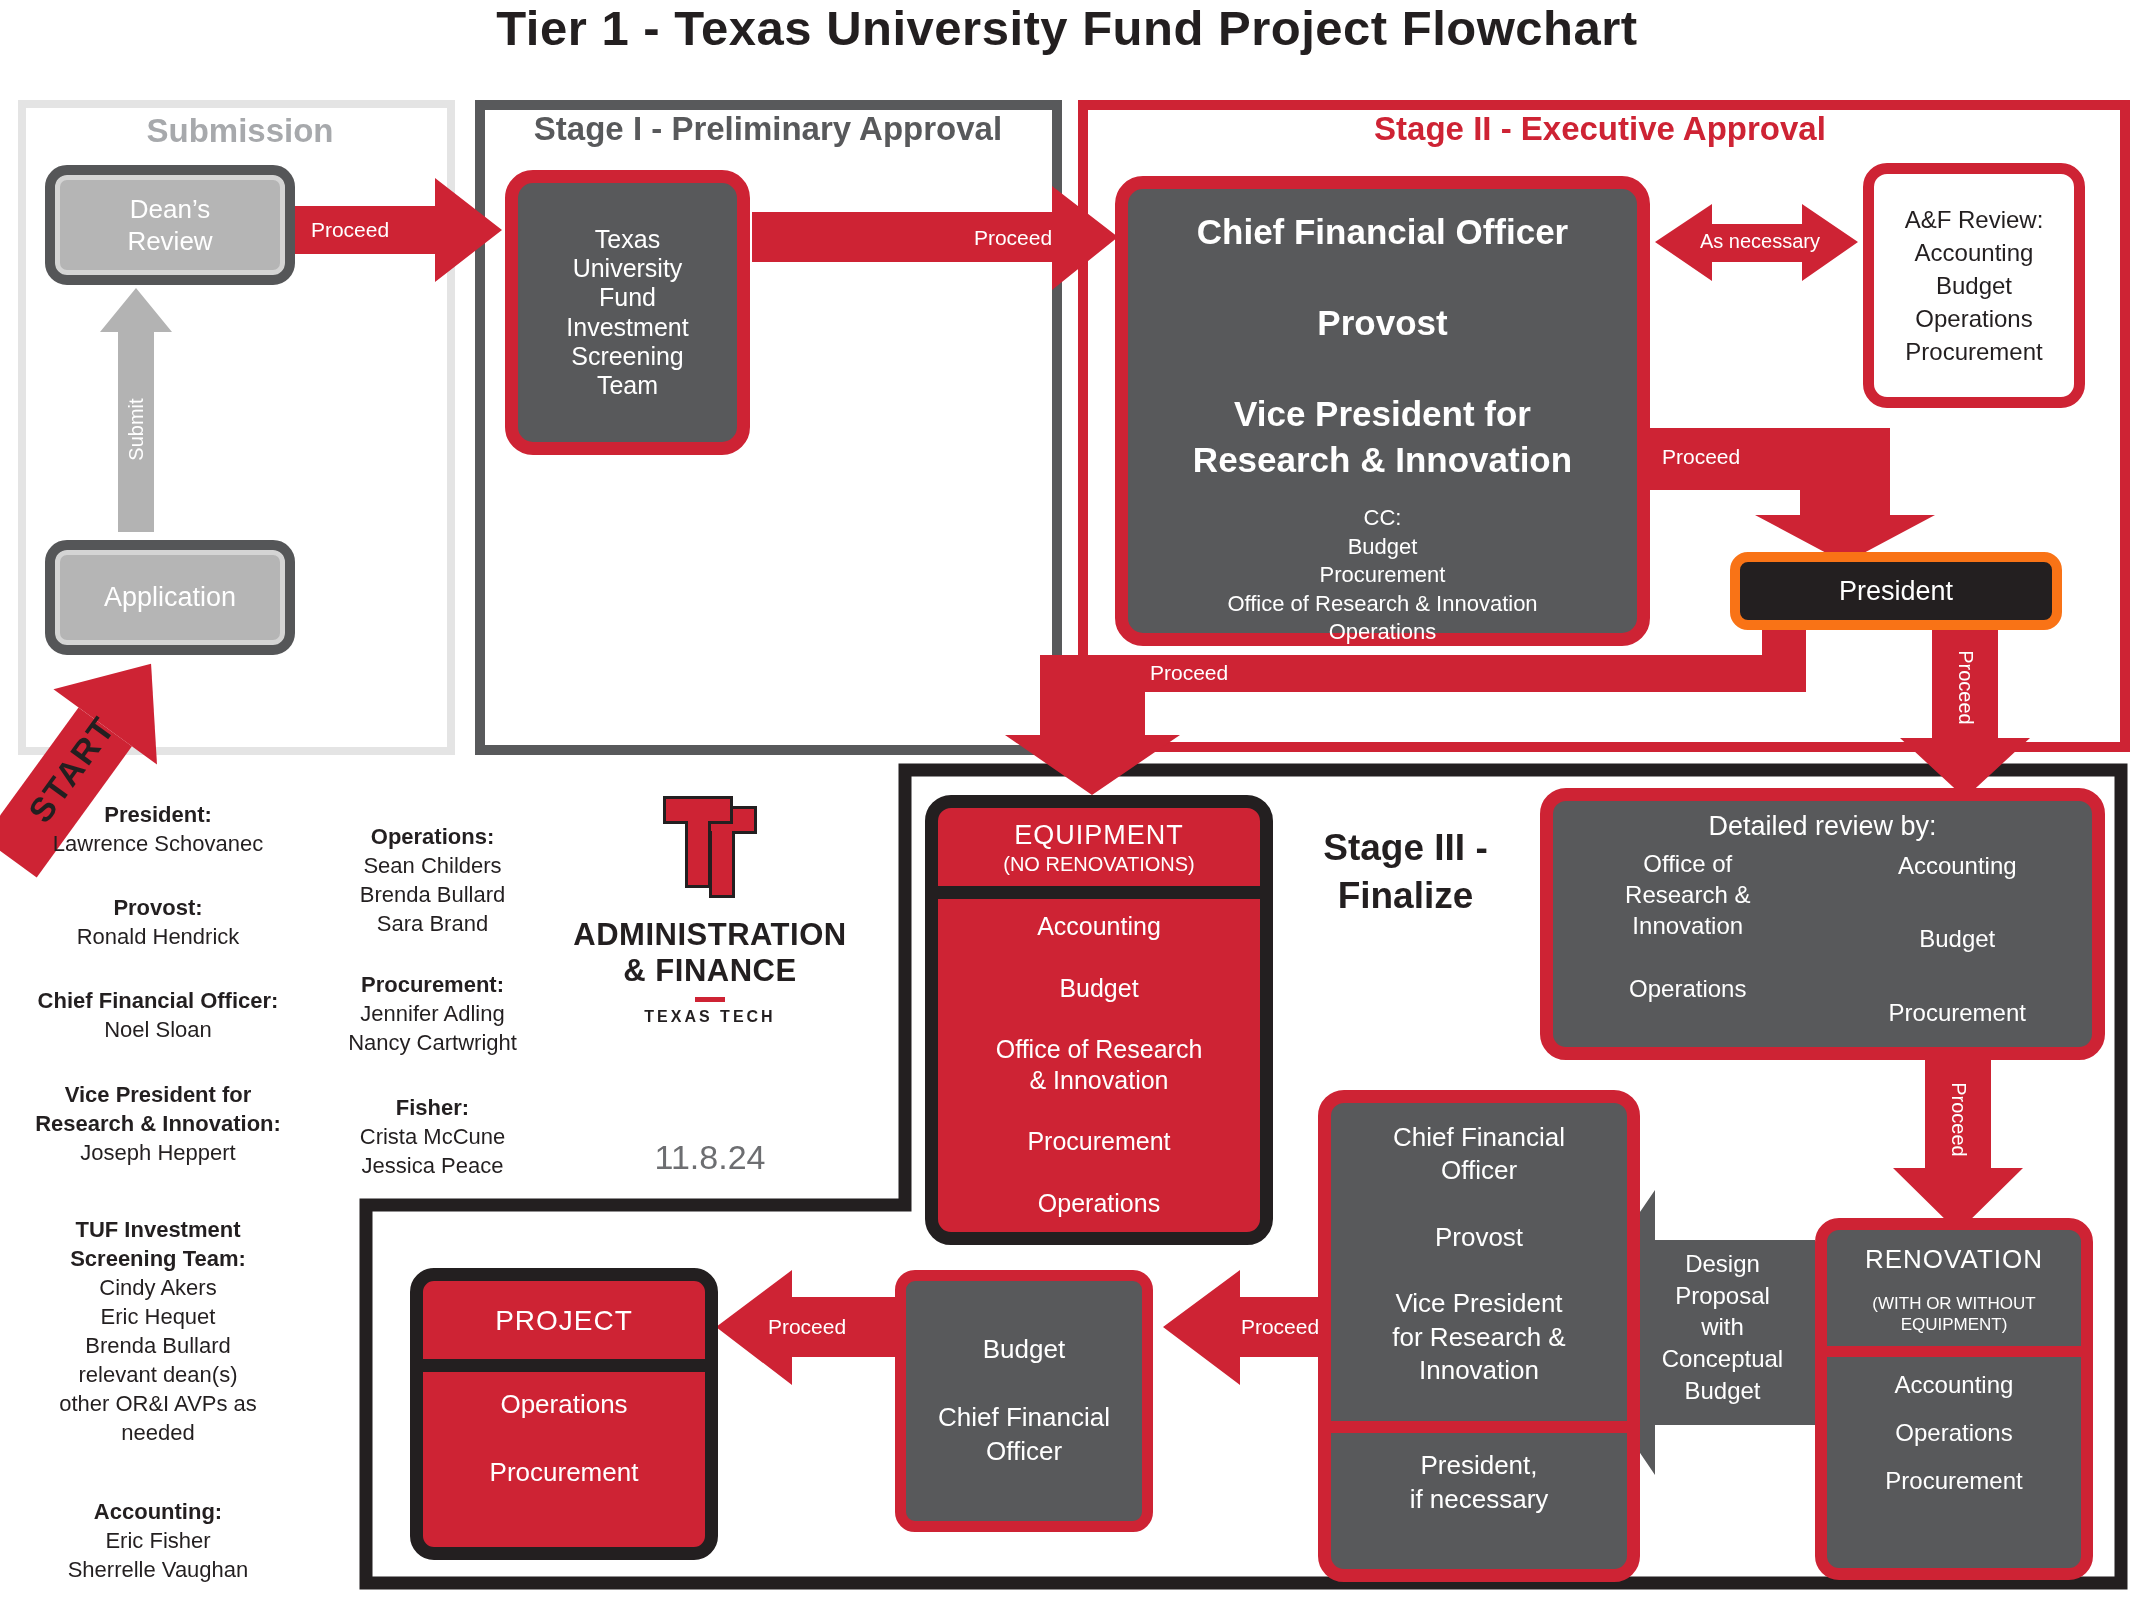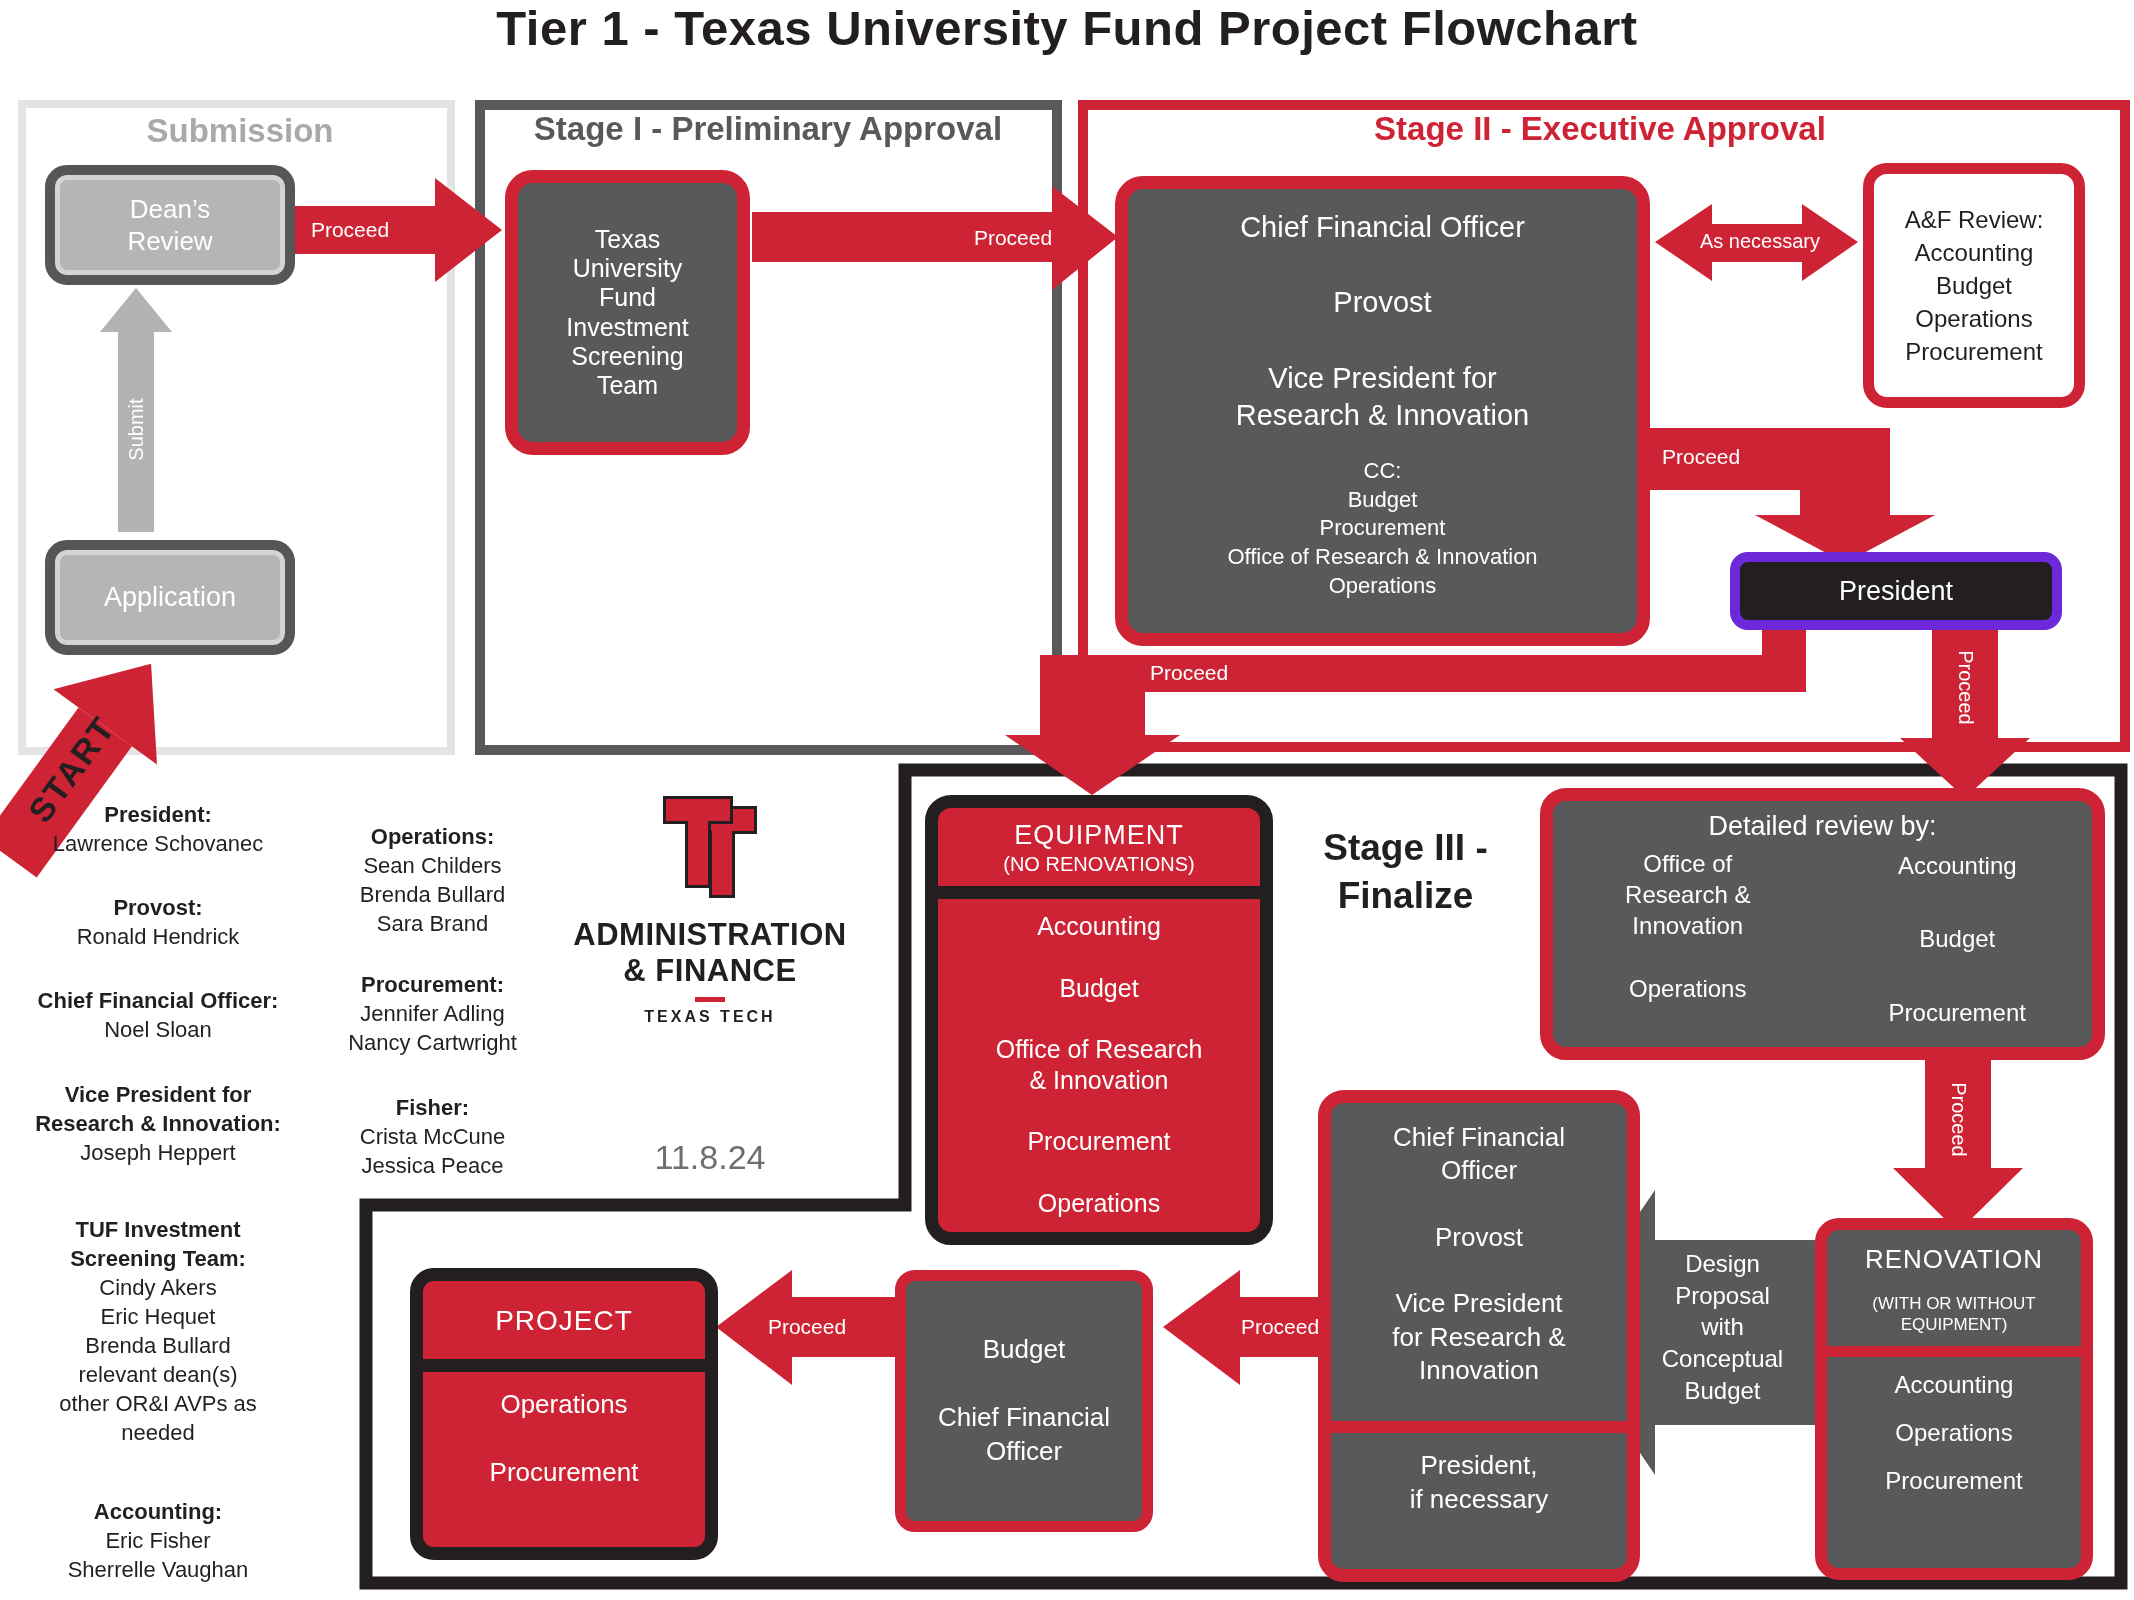--- a/index.html
+++ b/index.html
@@ -79,21 +79,21 @@
     <div class="pre" style="font-size:25px;line-height:1.17;">Texas
 University
 Fund
 Investment
 Screening
 Team</div>
   </div>
 
   <div class="gbox" style="left:1115px;top:176px;width:535px;height:470px;background:#58595b;border:13px solid #ce2334;
               border-radius:28px;padding-top:20px;">
-    <div class="pre" style="font-size:29px;line-height:1.3;">Chief Financial Officer
+    <div class="pre" style="font-size:35px;line-height:1.3;font-weight:bold;">Chief Financial Officer
 
 Provost
 
 Vice President for
 Research &amp; Innovation</div>
     <div class="pre" style="font-size:22px;line-height:1.3;margin-top:22px;">CC:
 Budget
 Procurement
 Office of Research &amp; Innovation
 Operations</div>
@@ -102,21 +102,21 @@
   <div class="gbox" style="left:1863px;top:163px;width:222px;height:245px;background:#ffffff;border:11px solid #ce2334;
               border-radius:24px;color:#231f20;justify-content:center;">
     <div class="pre" style="font-size:24px;line-height:1.38;">A&amp;F Review:
 Accounting
 Budget
 Operations
 Procurement</div>
   </div>
   <div class="abs center" style="left:1680px;top:230px;width:160px;font-size:20px;color:#fff;">As necessary</div>
 
-  <div class="gbox" style="left:1730px;top:552px;width:332px;height:78px;background:#231f20;border:10px solid #6d28d9;
+  <div class="gbox" style="left:1730px;top:552px;width:332px;height:78px;background:#231f20;border:10px solid #f97316;
               border-radius:18px;justify-content:center;">
     <div style="font-size:27px;">President</div>
   </div>
 
   <div class="abs center pre" style="left:1288px;top:824px;width:235px;font-size:37px;font-weight:800;line-height:1.3;color:#231f20;">Stage III -
 Finalize</div>
 
   <div class="gbox" style="left:925px;top:795px;width:348px;height:450px;background:#ce2334;border:13px solid #231f20;
               border-radius:26px;">
     <div style="font-size:27px;margin-top:12px;letter-spacing:1px;">EQUIPMENT</div>

